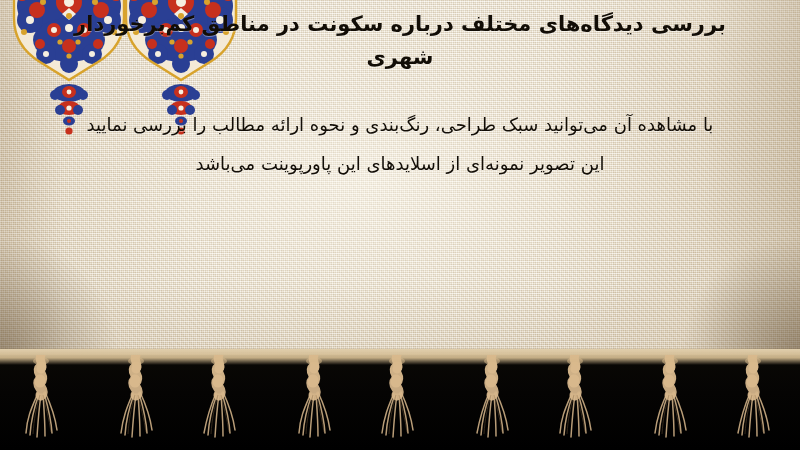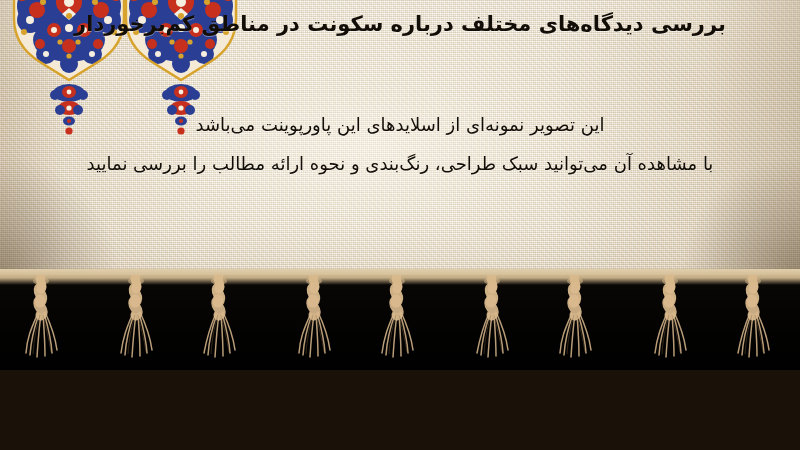--- a/index.html
+++ b/index.html
@@ -3,21 +3,21 @@
 <meta charset="utf-8">
 <title>Slide Preview</title>
 <style>
   html,body{margin:0;padding:0;}
   body{
     width:800px;height:450px;overflow:hidden;
     background:#1a1208;
     font-family:"DejaVu Sans","Liberation Sans",sans-serif;
   }
   #slide{
-    position:relative;width:800px;height:370px;overflow:hidden;
+    position:relative;width:800px;height:450px;overflow:hidden;
     background:#eab308;
   }
 
   
   .canvas-bg{
     position:absolute;inset:0;
     background-color:#e7dbc4;
     background-image:
       repeating-linear-gradient(0deg,
         rgba(255,255,255,.55) 0px, rgba(255,255,255,.55) 1px,
@@ -258,25 +258,26 @@
         <circle cx="22" cy="24" r="2.6" fill="#f6efe0"></circle>
         <ellipse cx="22" cy="37" rx="6" ry="4.5" fill="#2a3f94"></ellipse>
         <circle cx="22" cy="37" r="2" fill="#c7301d"></circle>
         <circle cx="22" cy="47" r="3.6" fill="#c7301d"></circle>
       </svg>
     </div>
   </div>
 
   <div class="title">
     <span class="t-line">بررسی دیدگاه‌های مختلف درباره سکونت در مناطق کم‌برخوردار</span>
+    <span class="t-line">شهری</span>
   </div>
 
   <div class="body">
+    <span class="b-line">با مشاهده آن می‌توانید سبک طراحی، رنگ‌بندی و نحوه ارائه مطالب را بررسی نمایید</span>
     <span class="b-line">این تصویر نمونه‌ای از اسلایدهای این پاورپوینت می‌باشد</span>
-    <span class="b-line">با مشاهده آن می‌توانید سبک طراحی، رنگ‌بندی و نحوه ارائه مطالب را بررسی نمایید</span>
   </div>
 
   <div class="corner-shadow-l"></div>
   <div class="corner-shadow-r"></div>
 
   <div class="fringe-zone">
     <div class="fringe-top-edge"></div>
     <div class="tassels" id="tassels">
         <div class="tassel" style="left: 18.4444px;">
           <svg width="46" height="86" viewBox="0 0 46 86" xmlns="http://www.w3.org/2000/svg">

